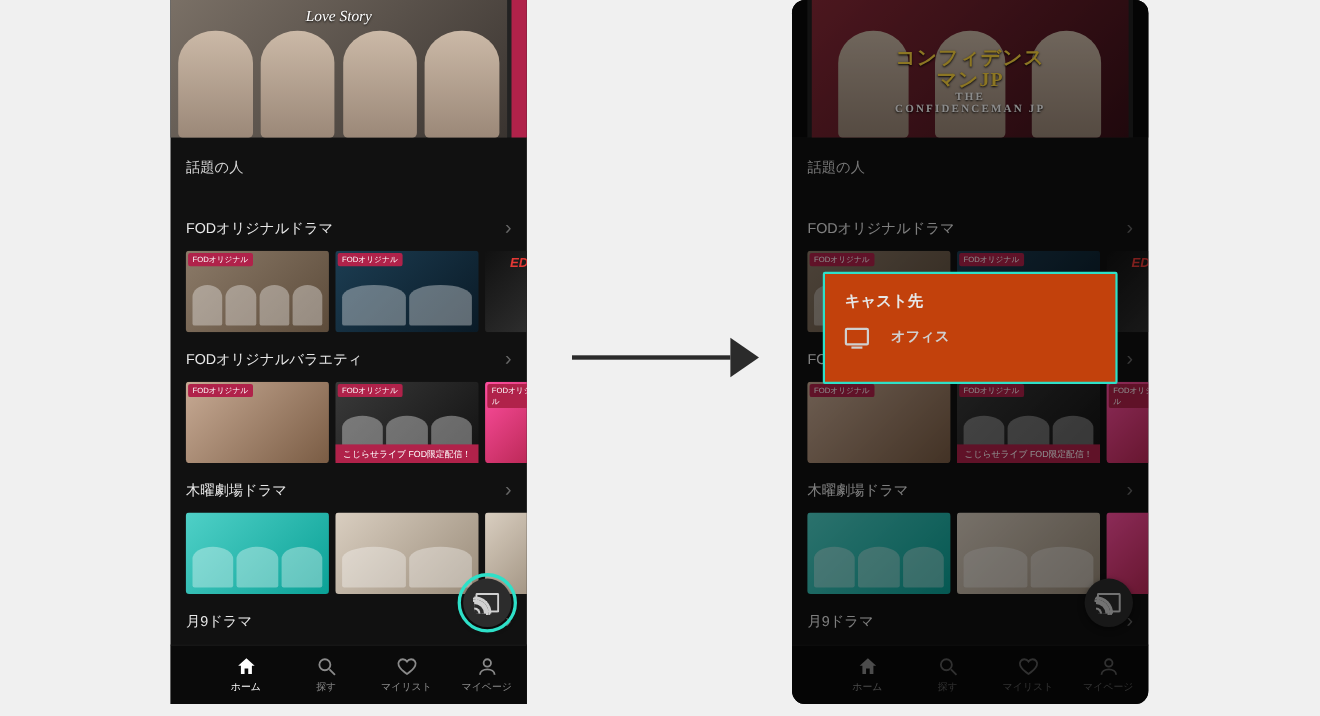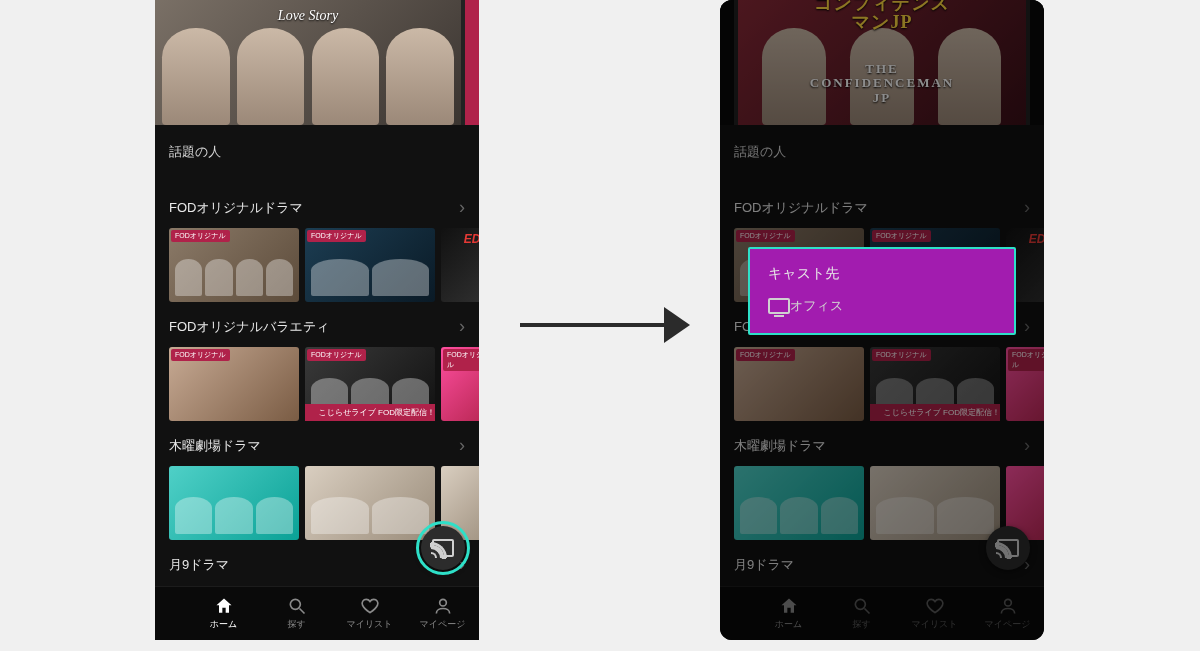--- a/index.html
+++ b/index.html
@@ -33,21 +33,21 @@
   }
   .hero .logo {
     position:absolute; top:8px; left:50%; transform:translateX(-50%);
     color:#fff; font-size:14px; font-style:italic; font-family:Georgia,serif;
     text-shadow:0 1px 2px #000;
   }
   .hero .logo.big {
     font-size:18px; font-weight:900; font-style:normal; letter-spacing:1px;
     color:#ffd740; top:auto; bottom:20px; text-align:center; line-height:1.1;
   }
-  .hero .logo.big small { display:block; font-size:13px; color:#fff; letter-spacing:2px;margin-top:29px; }
+  .hero .logo.big small { display:block; font-size:10px; color:#fff; letter-spacing:2px; }
   .hero .edge { width:14px; flex:0 0 14px; background:#b0224a; }
   .hero .edge.dark { background:#0a0a0a; }
 
   
   .row-head {
     display:flex; align-items:center; justify-content:space-between;
     padding:14px 14px 10px 14px;
   }
   .row-head .title { color:#e8e8e8; font-size:13px; font-weight:400; }
   .row-head .chev { color:#666; font-size:18px; }
@@ -63,21 +63,21 @@
   }
   .thumb {
     flex:0 0 130px; height:74px; border-radius:3px; position:relative;
     background:#333;
   }
   .thumb .badge {
     position:absolute; top:2px; left:2px; background:#b0224a; color:#fff;
     font-size:7px; padding:1px 4px; border-radius:2px;
   }
   .thumb .caption {
-    position:absolute; left:0; right:0; bottom:0; text-align:right;
+    position:absolute; left:0; right:0; bottom:0; text-align:center;
     font-size:8px; color:#fff; padding:2px 0;
     background:linear-gradient(transparent,rgba(0,0,0,.85));
   }
   .thumb .caption.red { background:#b0224a; font-size:8px; padding:3px 0; }
   .thumb .tlogo {
     position:absolute; top:4px; right:4px; color:#fff; font-size:12px; font-weight:900;
   }
   .thumb.ed     { background:linear-gradient(135deg,#111,#333); }
   .thumb.ed .tlogo { color:#e53935; font-style:italic; }
   .thumb.group  { background:linear-gradient(135deg,#8b7a68,#5c4b3a); }
@@ -133,26 +133,27 @@
   }
   .tab.active { color:#fff; }
   .tab svg { width:20px; height:20px; }
 
   
   .dim {
     position:absolute; inset:0; background:rgba(0,0,0,.45);
   }
   .cast-dialog {
     position:absolute; left:28px; right:28px; top:247px;
-    background:#a21caf; border:2px solid #2ee0c8; border-radius:2px;
-    padding:16px 18px 18px 18px;
+    background:#c2410c; border:2px solid #2ee0c8; border-radius:2px;
+    padding:16px 18px 32px 18px;
+    font-weight:bold;
   }
   .cast-dialog .dlg-title { color:#e6e6e6; font-size:14px; margin-bottom:14px; }
   .cast-dialog .dlg-row {
-    display:flex; align-items:center; gap:0; color:#d0d0d0; font-size:13px;
+    display:flex; align-items:center; gap:20px; color:#d0d0d0; font-size:13px;
   }
   .dlg-row .tv-icon {
     width:22px; height:16px; border:2px solid #d0d0d0; border-radius:2px; position:relative;
   }
   .dlg-row .tv-icon::after {
     content:""; position:absolute; left:50%; bottom:-5px; transform:translateX(-50%);
     width:10px; height:2px; background:#d0d0d0;
   }
 
   

